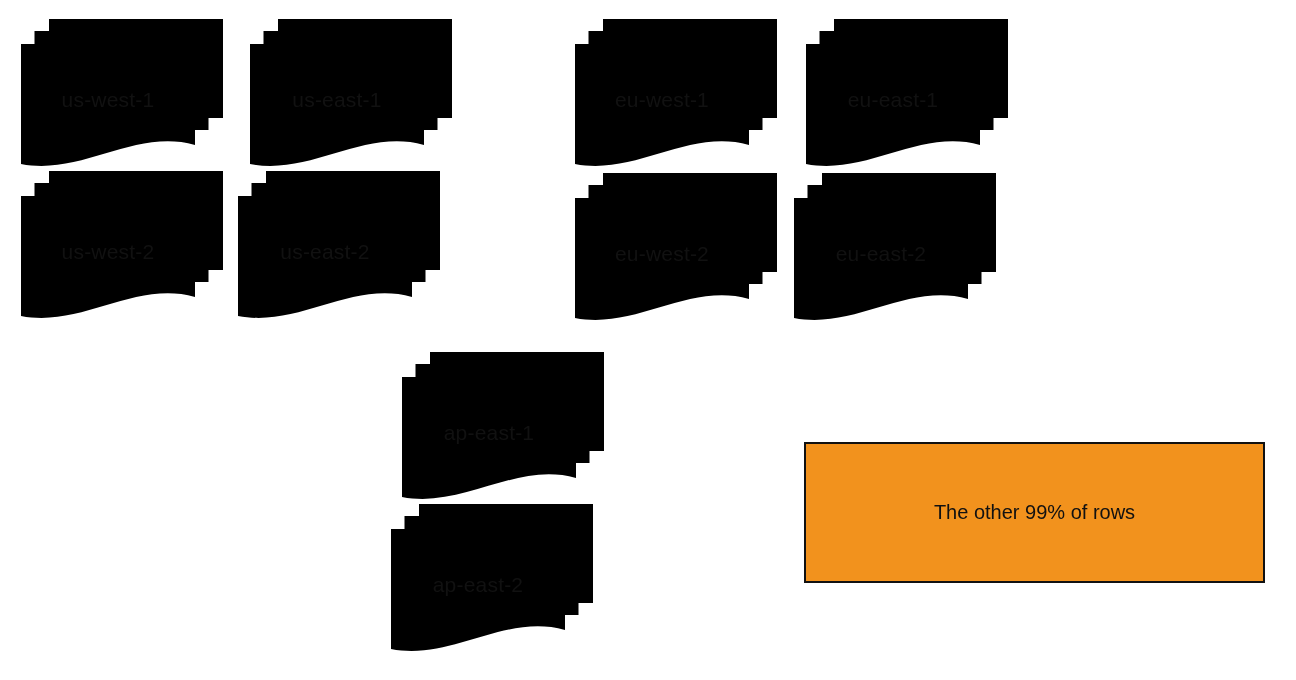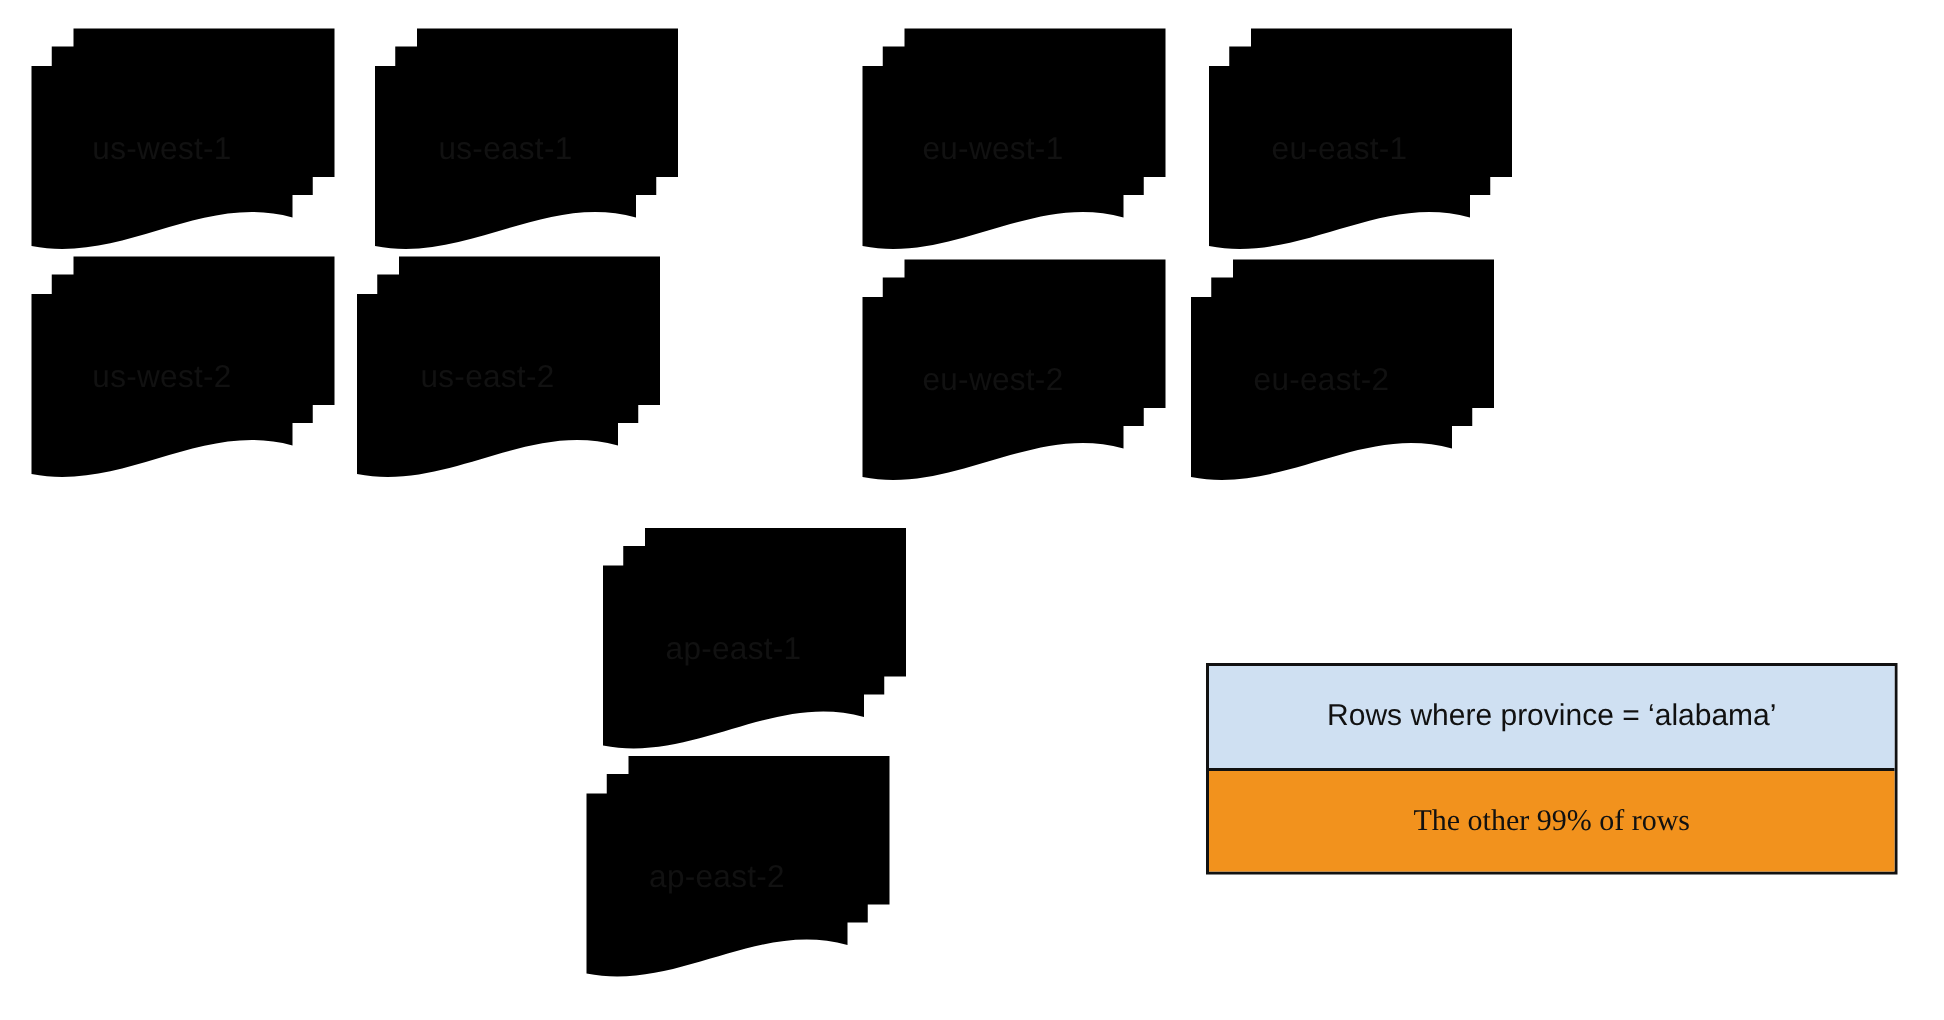--- a/index.html
+++ b/index.html
@@ -48,21 +48,21 @@
     flex: 1;
     display: flex;
     align-items: center;
     justify-content: center;
     font-size: 20px;
   }
   .legend-row.alabama {
     background: var(--region-fill);
     border-bottom: 2px solid var(--stroke);
   }
-  .legend-row.other { background: var(--highlight-fill); font-family: Liberation Serif, serif; }
+  .legend-row.other { background: var(--highlight-fill); }
 </style>
 </head>
 <body>
 
 <svg width="0" height="0" style="position:absolute" aria-hidden="true">
   <defs>
     <g id="docstack">
       <rect class="page" x="29" y="1" width="174" height="99"></rect>
       <rect class="page" x="14.5" y="13" width="174" height="99"></rect>
       <path class="page" d="M1,26 H175 V127 C115,110 62,158 1,146 Z"></path>
@@ -136,21 +136,18 @@
   </div>
 
   <div class="stack" style="left:390px; top:503px">
     <svg width="206" height="156">
         <use href="#docstack"></use>
       </svg>
     <div class="stack-label">ap-east-2</div>
   </div>
 
   <div class="legend">
-    <div class="legend-row alabama">
-      <span>Rows where province = ‘alabama’</span>
-    </div>
     <div class="legend-row other">
       <span>The other 99% of rows</span>
     </div>
   </div>
 
 </div>
 
 </body></html>

